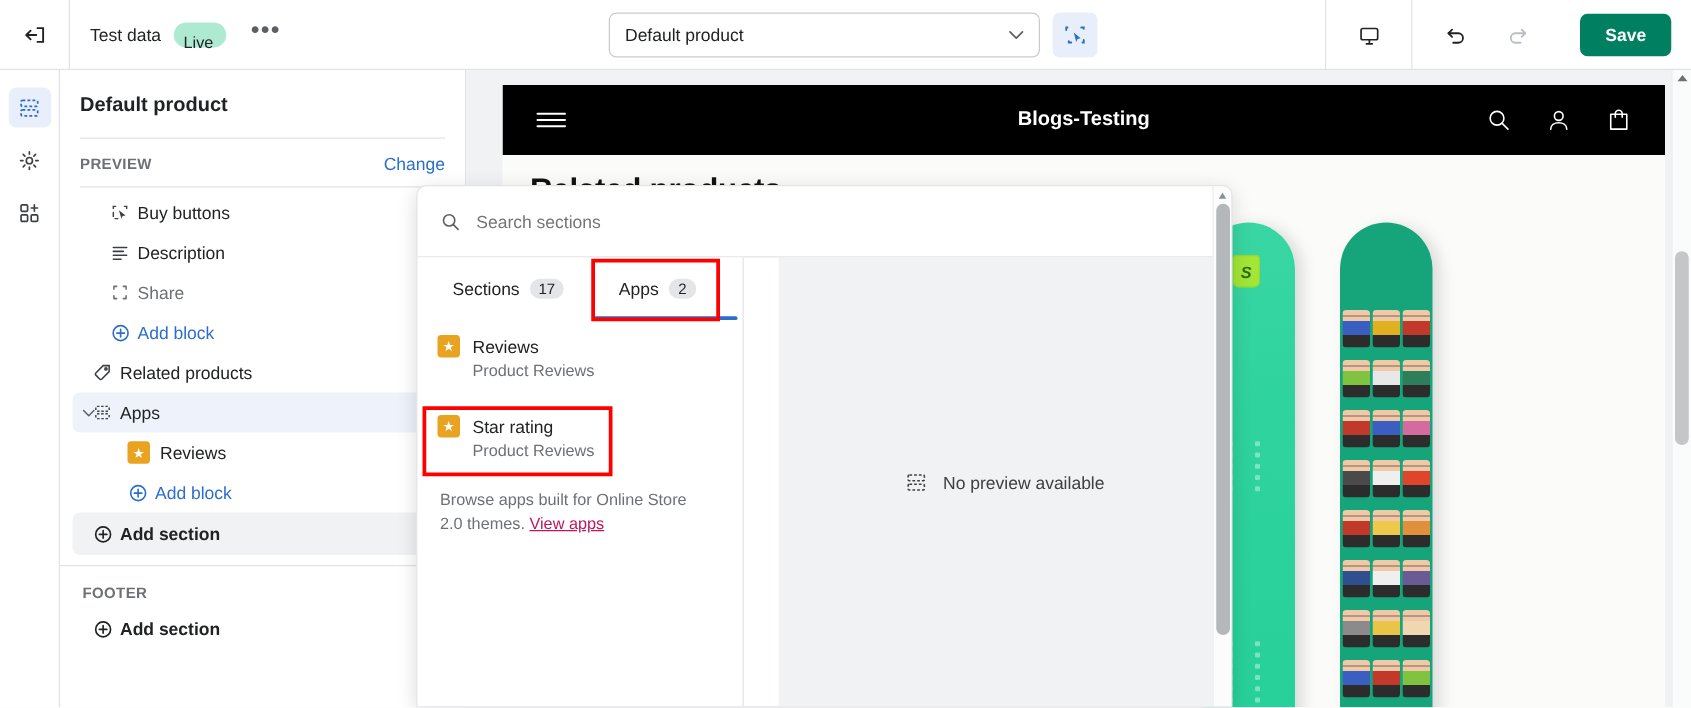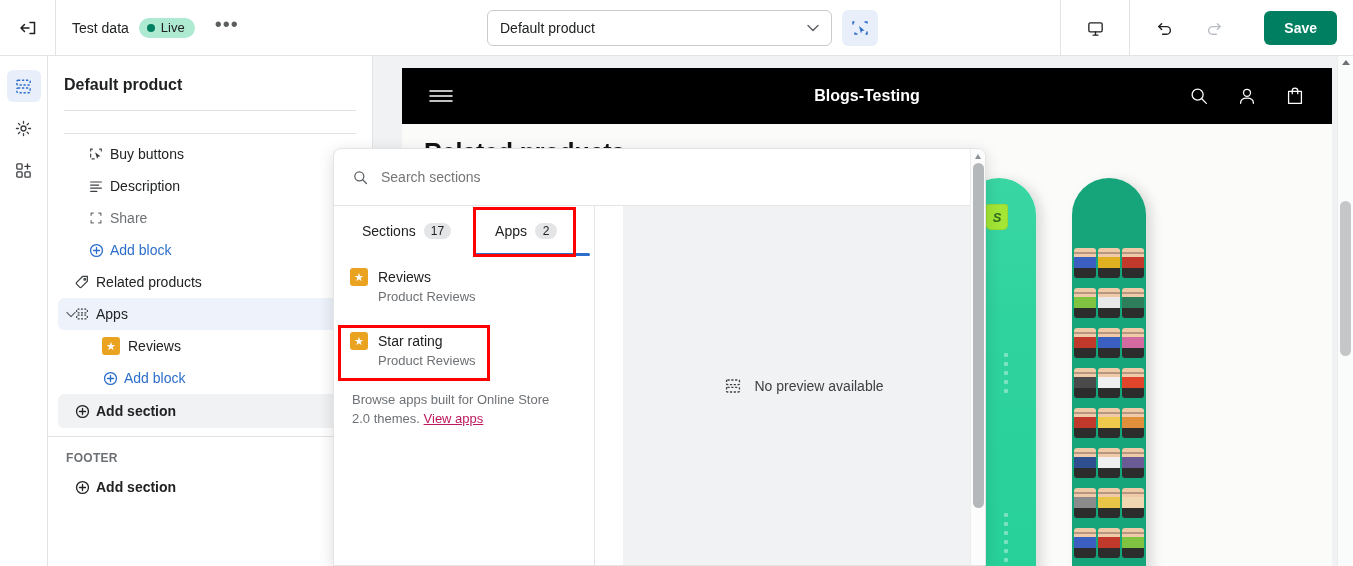--- a/index.html
+++ b/index.html
@@ -18,21 +18,21 @@
   }
   .tb-exit {
     width: 56px; height: 56px; display: flex; align-items: center; justify-content: center;
     border-right: 1px solid #e1e3e5; cursor: pointer;
   }
   .tb-left { display: flex; align-items: center; gap: 10px; padding-left: 16px; }
   .tb-title { font-size: 14px; color: #202223; }
   .badge-live {
     display: inline-flex; align-items: center; gap: 6px;
     background: #aee9d1; color: #202223; font-size: 13px;
-    border-radius: 10px; padding: 2px 10px 2px 8px; height: 20px;
+    border-radius: 10px; padding: 2px 10px 2px 8px; height: 20px; flex-direction: column;
   }
   .dot-live { width: 8px; height: 8px; border-radius: 50%; background: #008060; display:block;}
   .tb-dots { font-size: 20px; color: #5c5f62; letter-spacing: 1px; margin-left: 10px; cursor: pointer; line-height: 10px; padding-bottom:8px;}
   .tb-center {
     position: absolute; left: 487px; top: 10px; display: flex; align-items: center; gap: 10px;
   }
   .selector-btn {
     width: 345px; height: 36px; border: 1px solid #c9cccf; border-radius: 6px;
     background: #fff; display: flex; align-items: center; justify-content: space-between;
     padding: 0 12px; font-size: 14px; color: #202223; cursor: pointer;
@@ -288,20 +288,24 @@
         </svg>
       </span>
     </div>
   </div>
 
   <div class="sidebar">
     <div class="sb-title">Default product</div>
     <div class="sb-divider"></div>
 
     <div class="sb-preview">
+      <div class="sb-prev-row">
+        <span class="sb-prev-label">PREVIEW</span>
+        <span class="sb-change">Change</span>
+      </div>
     </div>
     <div class="sb-divider"></div>
 
     <div class="sb-list">
 
       <div class="sb-row sub">
         <span class="ic">
           <svg width="16" height="16" viewBox="0 0 18 18" fill="none" stroke="#3d4043" stroke-width="1.3">
             <path d="M3 5.5V3.5h2M13 3.5h2v2" stroke-linecap="round"></path>
             <path d="M3 9v3.5M7 14.5H4.5" stroke-linecap="round"></path>

